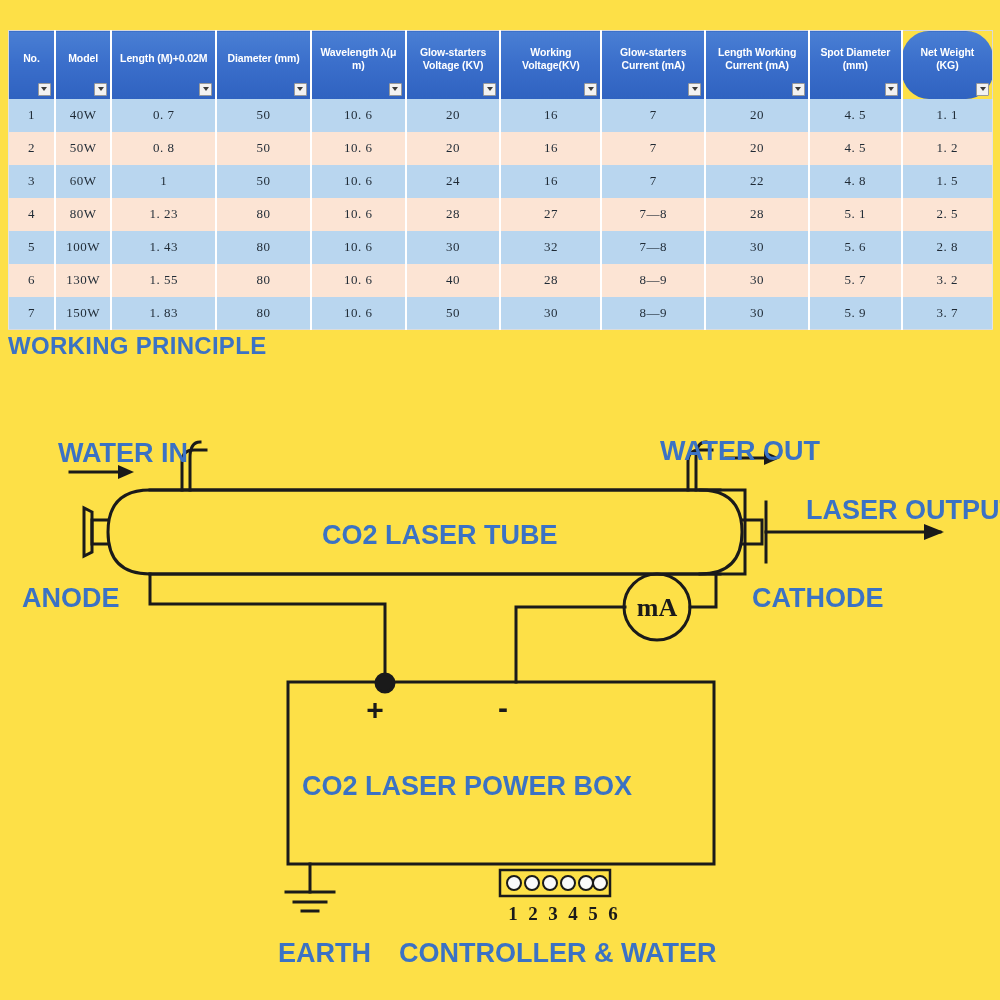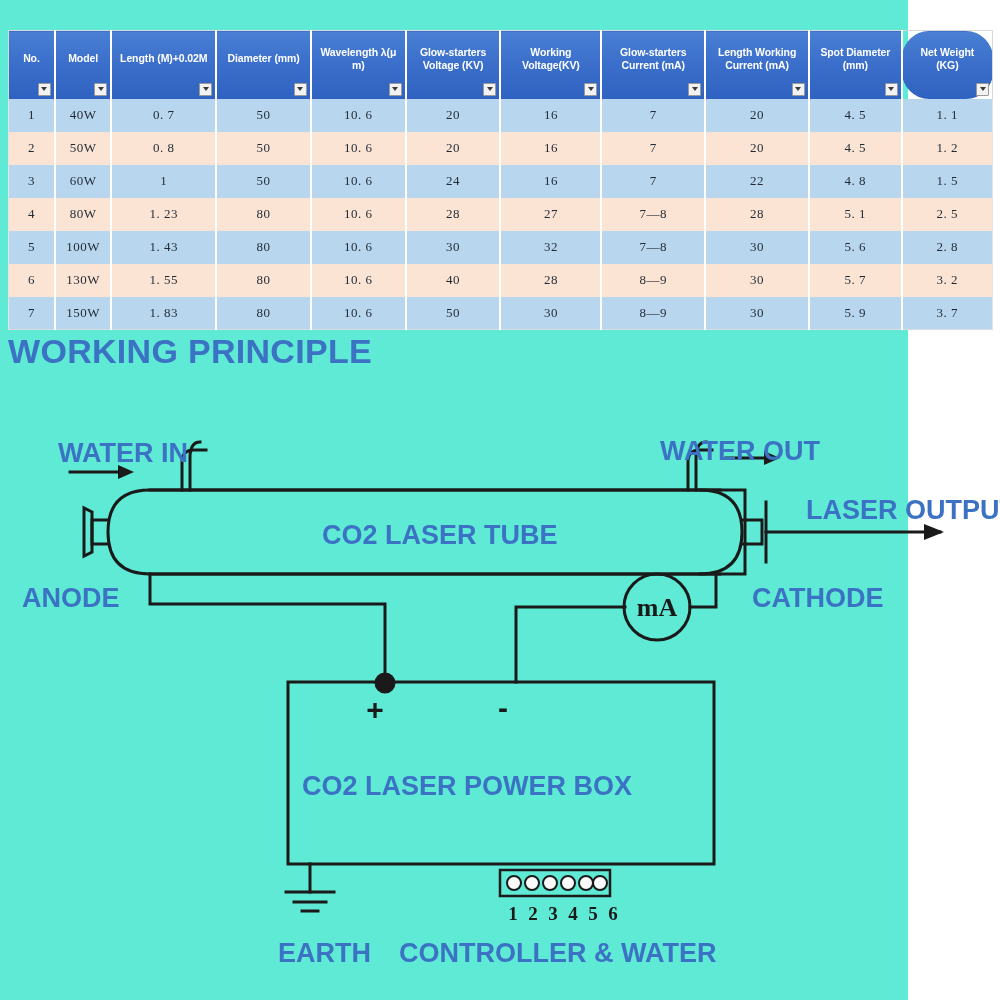--- a/index.html
+++ b/index.html
@@ -3,21 +3,21 @@
 <meta charset="utf-8">
 <style>
   * { box-sizing: border-box; }
   html, body {
     margin: 0; padding: 0;
     width: 1000px; height: 1000px;
     background: #ffffff;
     font-family: "Liberation Sans", sans-serif;
     overflow: hidden;
   }
-  #page { position: relative; width: 908px; height: 1000px; background:#5eead4; }
+  #page { position: relative; width: 1000px; height: 1000px; background:#fde047; }
 
   
   .spec-wrap { position:absolute; left:8px; top:30px; width:985px; }
   table.spec { border-collapse: collapse; width: 985px; table-layout: fixed; }
   table.spec th, table.spec td { padding:0; margin:0; }
 
   thead th {
     background: linear-gradient(180deg,#4a7fd4 0%, #3b6fcb 45%, #2f62c0 100%);
     color:#ffffff;
     font-size: 10.5px;
@@ -66,21 +66,21 @@
   }
   tbody td:first-child { border-left: 1px solid #e4e4e4; }
   tbody td:last-child { border-right: 1px solid #e4e4e4; text-align: center; }
   tbody tr.r-blue td { background:#b9d6ef; }
   tbody tr.r-peach td { background:#fce4d4; }
   tbody tr:last-child td { border-bottom: 1px solid #dcdcdc; }
 
   
   .section-title {
     position:absolute; left:8px; top:332px;
-    font-size:34px; font-weight:bold;
+    font-size:24px; font-weight:bold;
     color:#3b72c4;
     letter-spacing:0.3px;
   }
 
   
   .diagram { position:absolute; left:0; top:392px; width:1000px; height:608px; }
   .diagram svg { display:block; width:1000px; height:608px; }
   .dlabel {
     font-family:"Liberation Sans", sans-serif;
     font-weight:bold;

